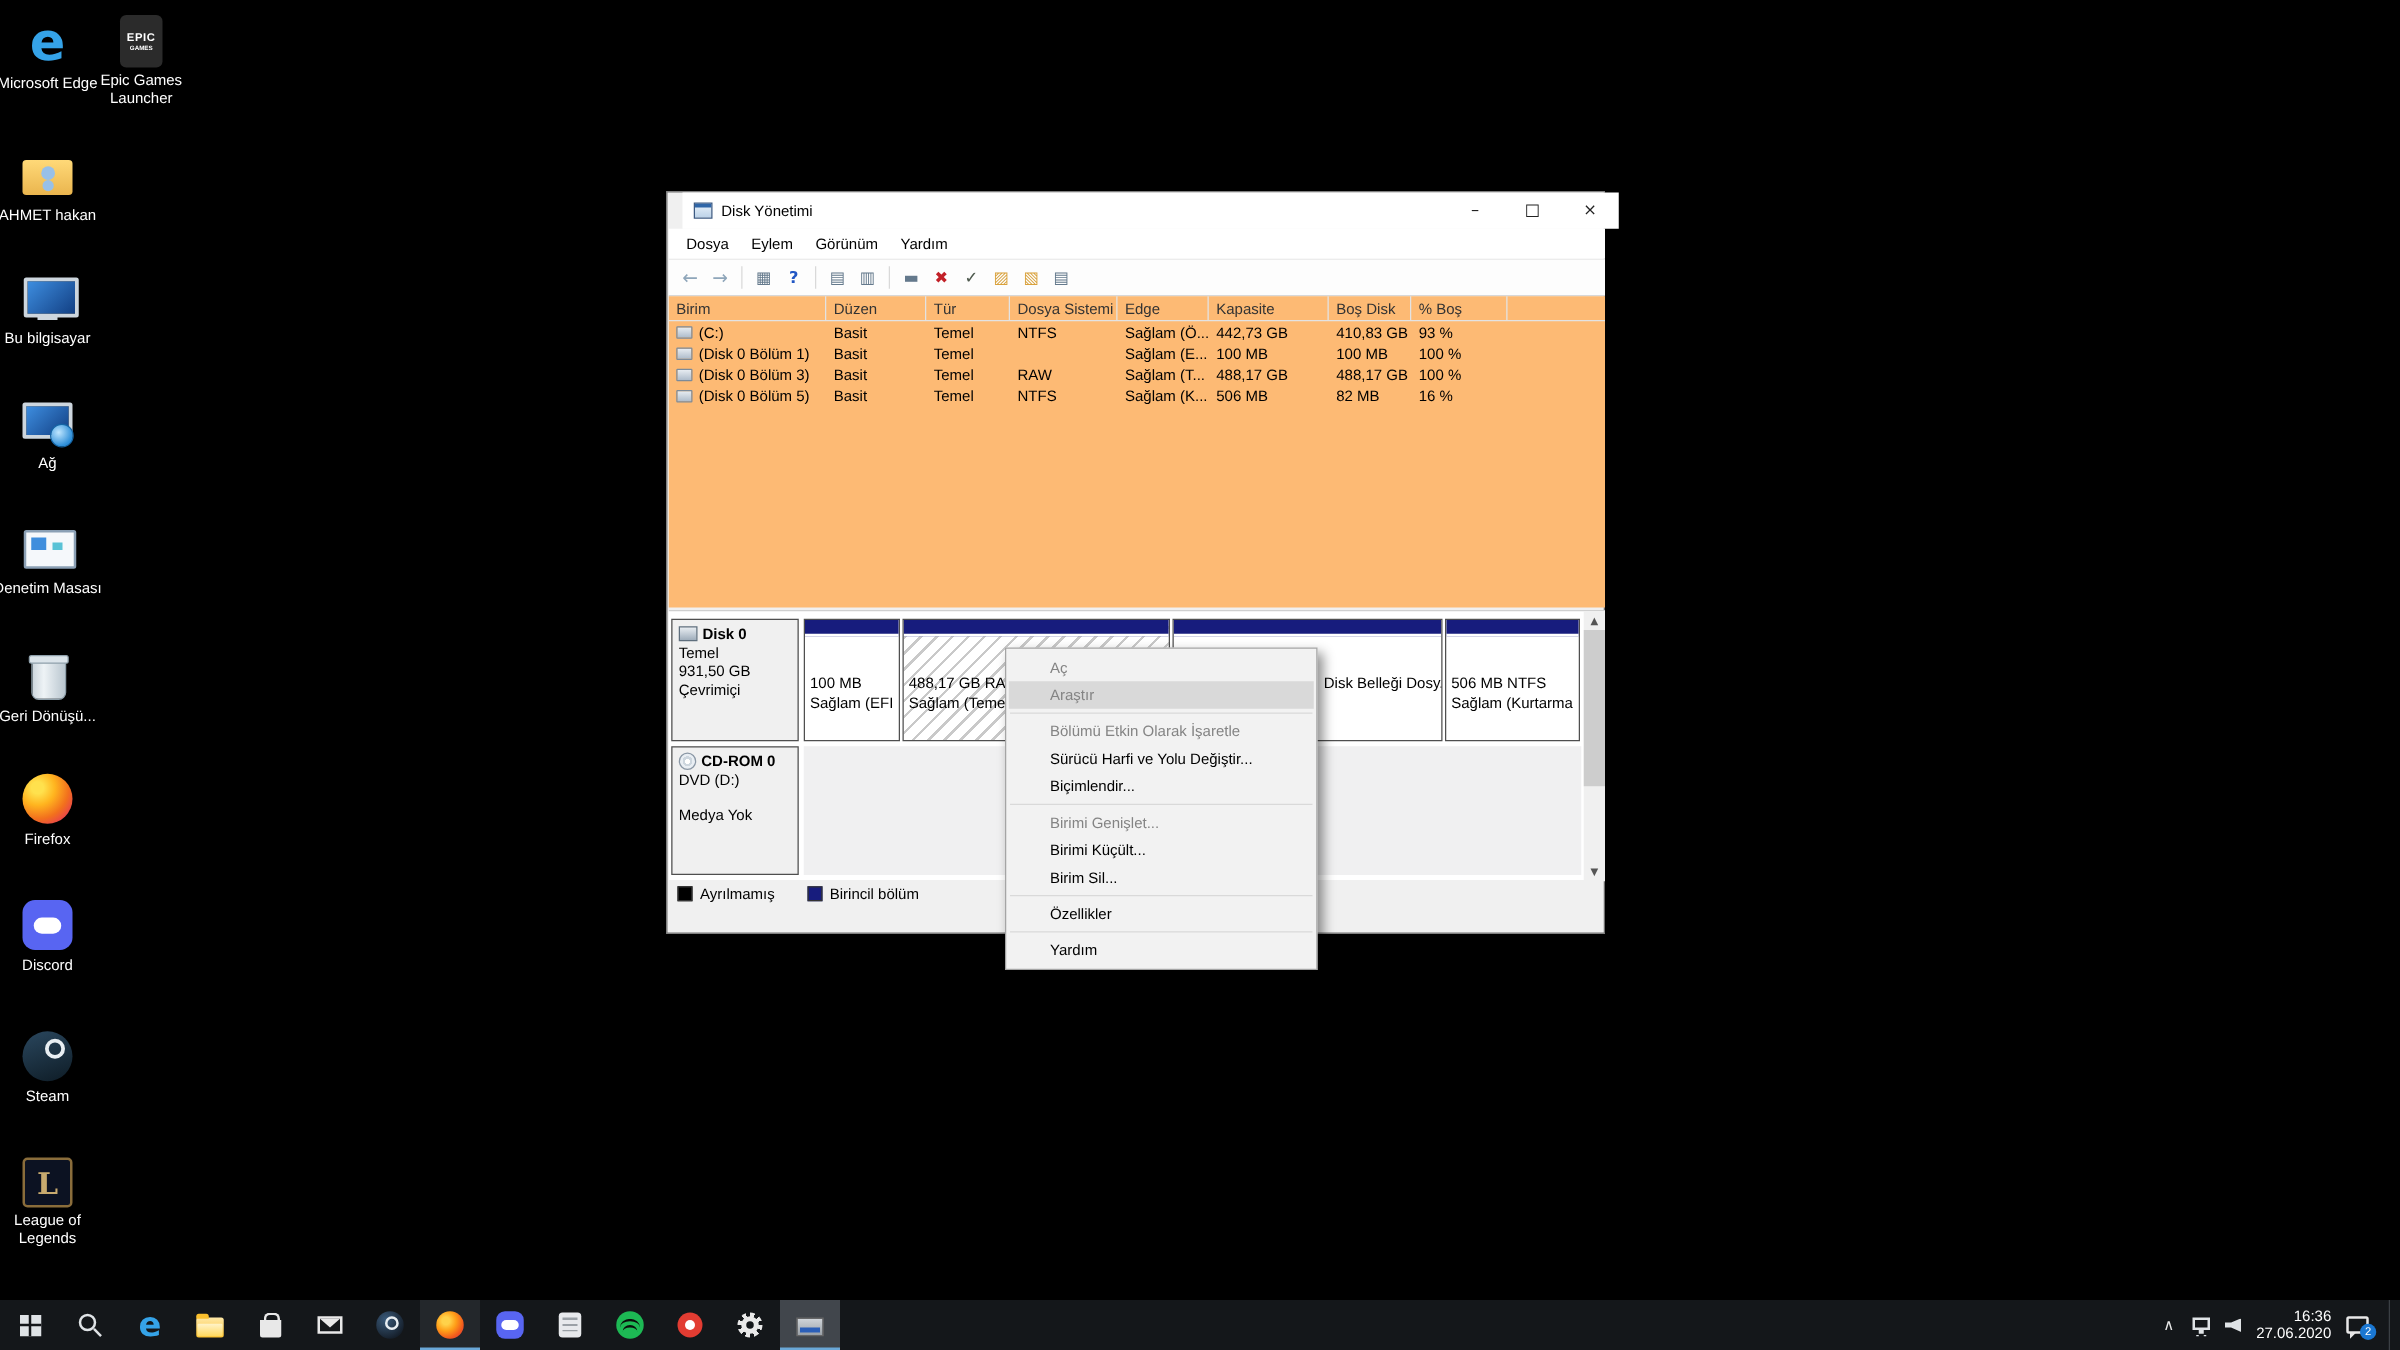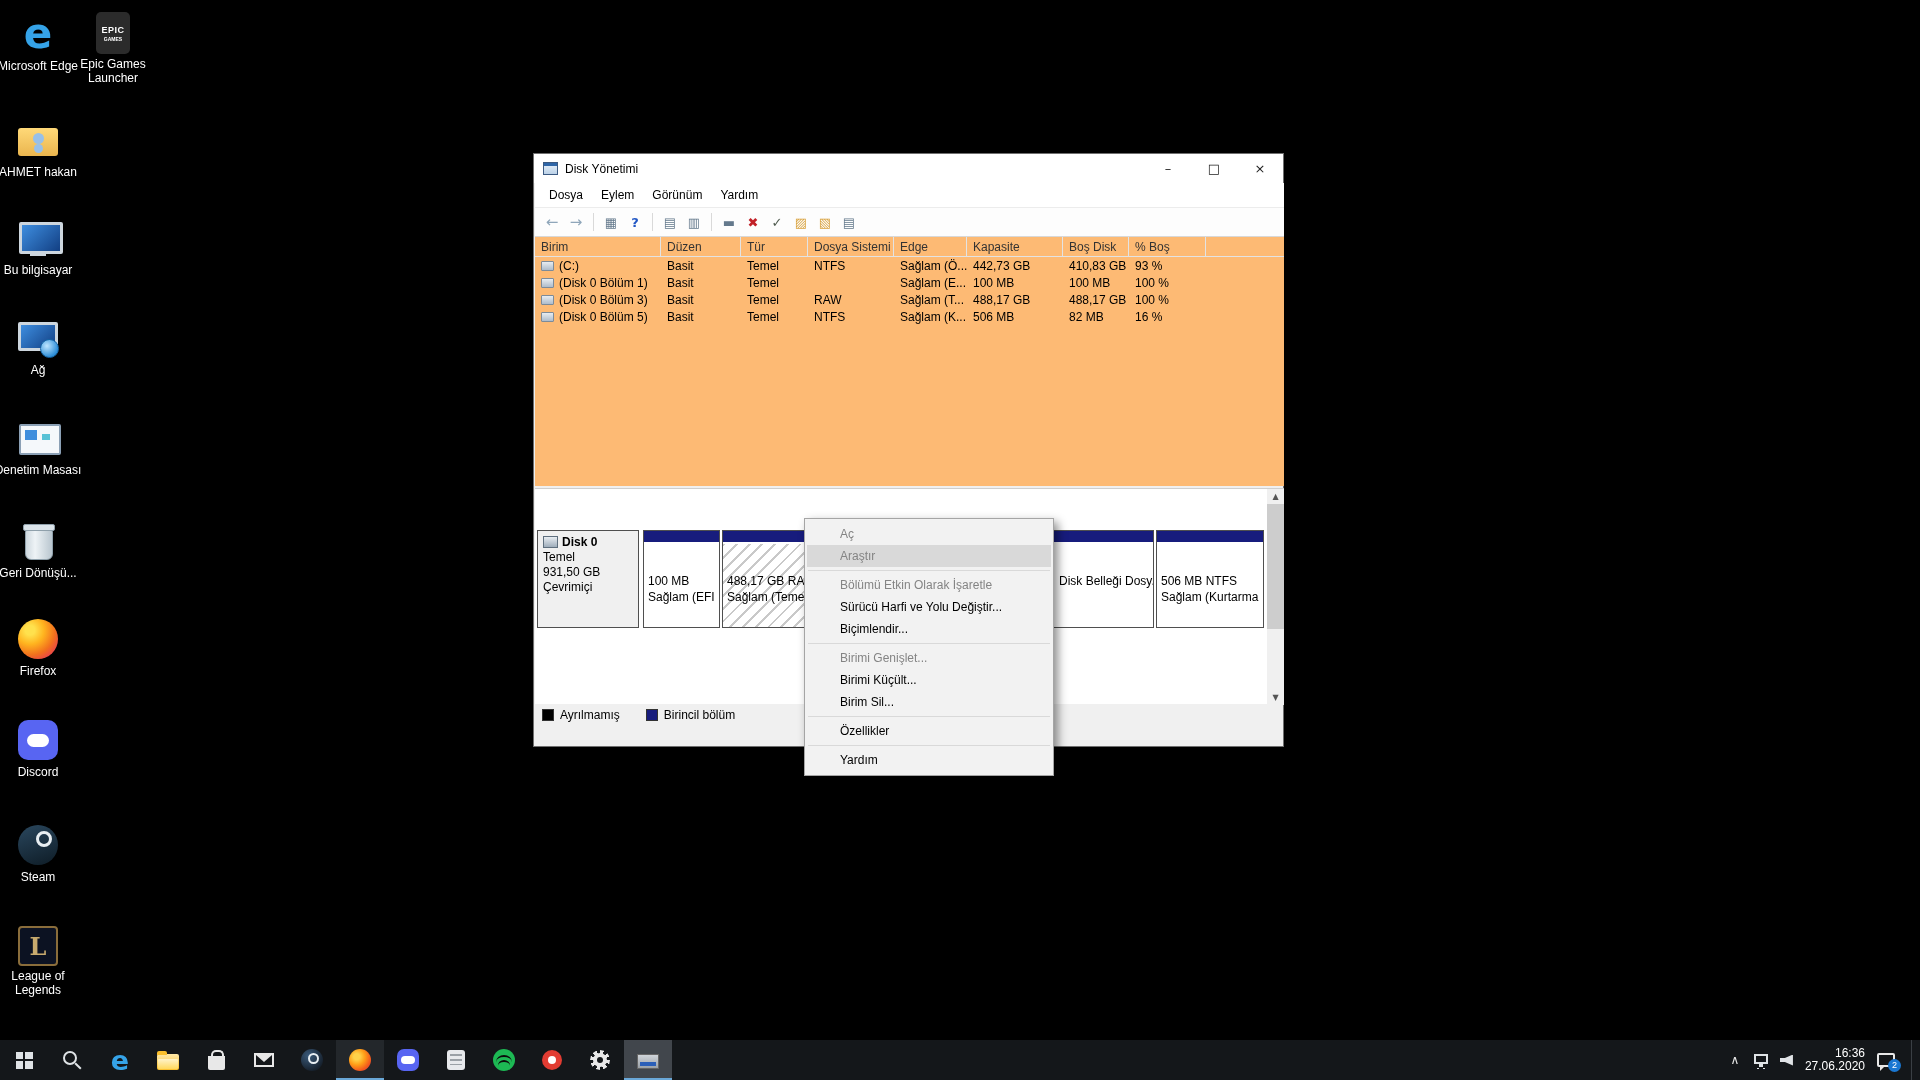--- a/index.html
+++ b/index.html
@@ -31,21 +31,21 @@
   .dic-discord::before { content:""; position:absolute; inset:2px; border-radius:10px; background:#5865F2; }
   .dic-discord::after { content:""; position:absolute; left:11px; top:16px; width:22px; height:13px; border-radius:7px; background:#fff; }
   .dic-steam::before { content:""; width:40px; height:40px; border-radius:50%; background:linear-gradient(160deg,#2a475e,#0e1c26); }
   .dic-steam::after { content:""; position:absolute; right:8px; top:8px; width:10px; height:10px; border:3px solid #e8eef2; border-radius:50%; }
   .dic-lol { background:#0c1222; border:2px solid #8a6d3b; border-radius:4px; width:40px; height:40px; }
   .dic-lol .dglyph { font-family:"DejaVu Serif",serif; font-weight:bold; font-size:24px; color:#c8aa6e; }
 
   
   .window { position:absolute; left:533px; top:153px; width:751px; height:594px; background:#f0f0f0;
             border:1px solid #6f6f6f; box-shadow:0 10px 34px rgba(0,0,0,.65); z-index:10; font-size:12px; }
-  .titlebar { position:absolute; left:0; top:0; width:100%; height:29px; background:#fff; display:flex; align-items:center; padding-left:9px; }
+  .titlebar { position:absolute; left:12px; top:0; width:100%; height:29px; background:#fff; display:flex; align-items:center; padding-left:9px; }
   .win-ic { width:15px; height:13px; border:1px solid #3c5a82; background:linear-gradient(#eaf2fa,#bcd2e8); position:relative; margin-right:7px; }
   .win-ic::before { content:""; position:absolute; left:0; right:0; top:0; height:3px; background:#2f66a8; }
   .title { font-size:12px; color:#000; }
   .caption-btns { margin-left:auto; display:flex; height:100%; }
   .cbtn { width:46px; height:100%; display:flex; align-items:center; justify-content:center; font-size:13px; color:#222; }
 
   .menubar { position:absolute; left:1px; top:29px; width:749px; height:24px; background:#fff; display:flex; align-items:center; padding-left:5px; }
   .menu-item { padding:3px 9px; font-size:12px; color:#000; }
 
   .toolbar { position:absolute; left:1px; top:53px; width:749px; height:30px; background:#fdfdfd;
@@ -59,21 +59,21 @@
   .toolbar [data-name="back-icon"], .toolbar [data-name="forward-icon"] { color:#8fa6ba; font-size:15px; }
 
   .listview { position:absolute; left:1px; top:83px; width:749px; height:249px; background:#fdba74; }
   .lv-head { display:flex; height:20px; border-bottom:1px solid #e3e3e3; color:#333; }
   .lv-col { padding:3px 4px 0 6px; border-right:1px solid #e3e3e3; white-space:nowrap; overflow:hidden; font-size:12px; }
   .lv-row { display:flex; height:17px; align-items:center; }
   .lv-cell { padding-left:6px; white-space:nowrap; overflow:hidden; font-size:12px; color:#000; }
   .vol-ic { display:inline-block; width:13px; height:10px; background:linear-gradient(#e7ecf1,#aebccb); border:1px solid #7c8b9a; border-radius:1px; margin-right:5px; vertical-align:-1px; }
 
   .graph { position:absolute; left:1px; top:334px; width:749px; height:216px; background:#fff; border-top:1px solid #cfcfcf; }
-  .disk-row { position:absolute; left:2px; width:726px;margin-top:35px; }
+  .disk-row { position:absolute; left:2px; width:726px; }
   .disk-label { position:absolute; left:0; top:0; width:102px; height:100%; background:#f0f0f0; border:1px solid #4f4f4f; padding:4px 5px; font-size:12px; line-height:15px; color:#000; }
   .dl-title b { font-weight:bold; }
   .hd-ic { display:inline-block; width:15px; height:12px; background:linear-gradient(#e8edf2,#9fadbb); border:1px solid #5f6f7e; margin-right:4px; vertical-align:-2px; }
   .cd-ic { display:inline-block; width:14px; height:14px; border-radius:50%; background:radial-gradient(circle,#fff 0 2px,#cdd6de 2px 4px,#e9eef3 4px 7px); border:1px solid #8a97a5; margin-right:4px; vertical-align:-3px; }
   .spacer8 { height:13px; }
   .part-strip { position:absolute; left:106px; top:0; display:flex; }
   .part { height:98px; border:1px solid #4f4f4f; background:#fff; margin-right:2px; overflow:hidden; }
   .part-head { height:13px; background:#171c7d; border-bottom:2px solid #fff; }
   .part-body { padding-top:29px; font-size:12px; line-height:16px; color:#000; }
   .pl1,.pl2 { padding-left:4px; white-space:nowrap; }
@@ -325,20 +325,29 @@
           </div>
           <div class="part" data-name="partition-4" style="width:108px">
             <div class="part-head" data-name="partition-color-bar"></div>
             <div class="part-body">
               <div class="pl1" data-name="partition-size-label">506 MB NTFS</div>
               <div class="pl2" data-name="partition-status-label">Sağlam (Kurtarma</div>
             </div>
           </div>
         </div>
     </div>
+    <div class="disk-row" style="top:108px;height:103px" data-name="cdrom-row">
+      <div class="disk-label" data-name="cdrom-label">
+        <div class="dl-title"><span class="cd-ic" data-name="cdrom-icon"></span><b data-name="cdrom-name">CD-ROM 0</b></div>
+        <div data-name="cdrom-drive-letter">DVD (D:)</div>
+        <div class="spacer8"></div>
+        <div data-name="cdrom-media-status">Medya Yok</div>
+      </div>
+      <div class="media-area" data-name="cdrom-media-area"></div>
+    </div>
     <div class="v-scroll" data-name="vertical-scrollbar">
       <div class="vs-up glyph" data-name="scroll-up-icon">▲</div>
       <div class="vs-thumb" data-name="scroll-thumb"></div>
       <div class="vs-down glyph" data-name="scroll-down-icon">▼</div>
     </div>
   </div>
   <div class="legend" data-name="legend">
     <span class="leg-item">
         <span class="legend-sq" data-name="unallocated-color-swatch" style="background: rgb(0, 0, 0);"></span>
         <span data-name="legend-label-unallocated">Ayrılmamış</span>

